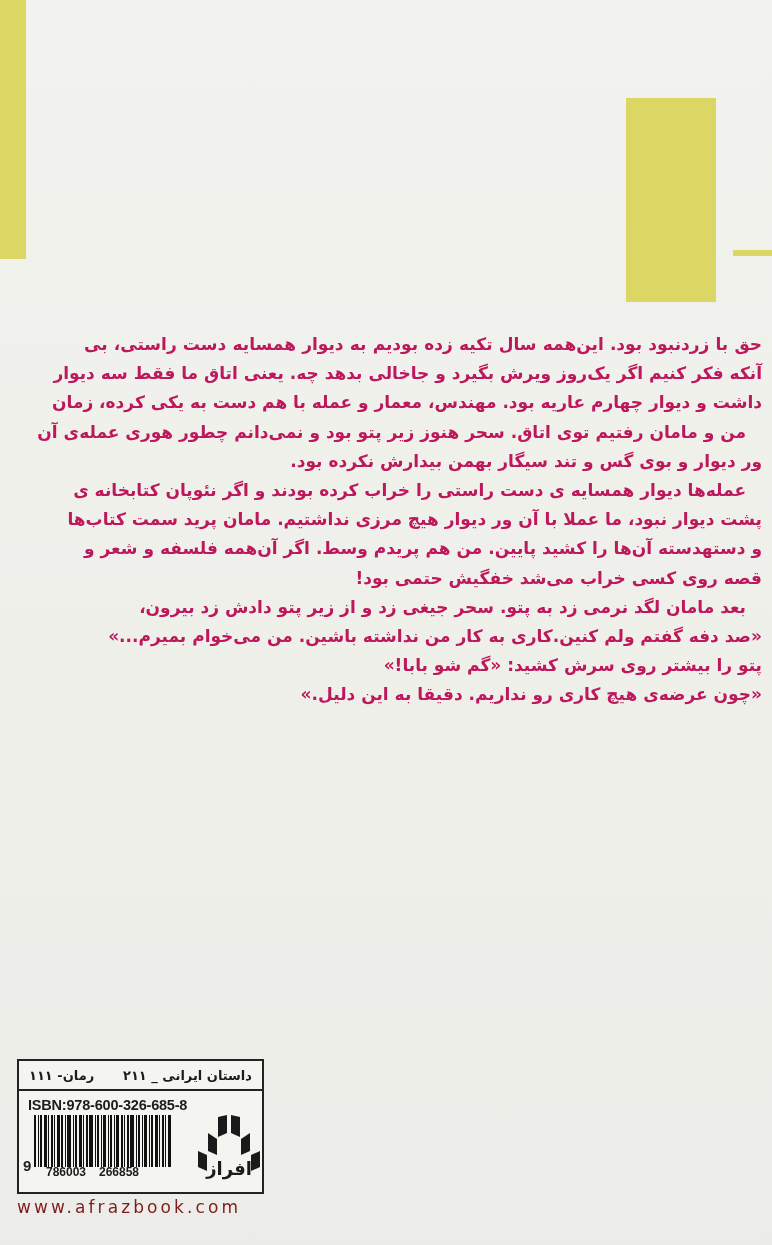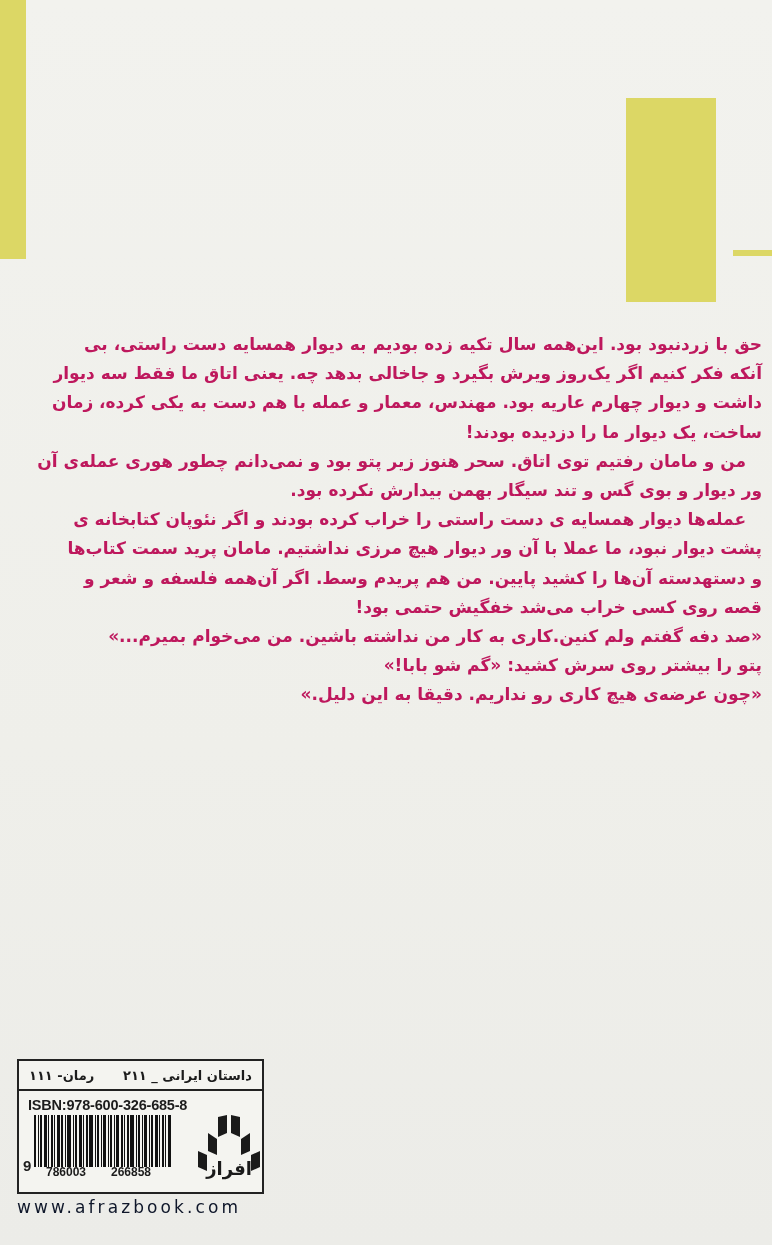--- a/index.html
+++ b/index.html
@@ -31,42 +31,42 @@
   .isbn-head {
     height: 28px; border-bottom: 2px solid #222; display: flex; direction: rtl;
     align-items: center; justify-content: space-between; padding: 0 10px;
     font-size: 13px; font-weight: bold;
   }
   .isbn-label { position: absolute; left: 9px; top: 36px; font-family: "Liberation Sans", sans-serif; font-weight: bold; font-size: 14.5px; letter-spacing: -0.2px; }
   .barcode { position: absolute; left: 15px; top: 54px; width: 150px; height: 52px; display: flex; align-items: stretch; }
   .barcode i { display: block; background: #111; margin-right: 1.5px; }
   .bc-digits { position: absolute; font-family: "Liberation Sans", sans-serif; font-size: 12px; font-weight: bold; top: 104px; }
   .logo { position: absolute; left: 177px; top: 52px; width: 66px; height: 72px; }
-  .url { position: absolute; left: 17px; top: 1197px; font-family: "DejaVu Sans", sans-serif; font-size: 17px; letter-spacing: 3.1px; color: #0f172a; }
+  .url { position: absolute; left: 17px; top: 1197px; font-family: "DejaVu Sans", sans-serif; font-size: 17px; letter-spacing: 3.1px; color: #7f1d1d; }
 </style>
 </head>
 <body>
 
 <div class="cover"></div>
 
 <div class="yellow" id="yb-left"></div>
 <div class="yellow" id="yb-right"></div>
 <div class="yellow" id="yb-dash"></div>
 
 <div class="blurb">
   <span class="line">حق با زردنبود بود. این‌همه سال تکیه زده بودیم به دیوار همسایه دست راستی، بی</span>
   <span class="line">آنکه فکر کنیم اگر یک‌روز ویرش بگیرد و جاخالی بدهد چه. یعنی اتاق ما فقط سه دیوار</span>
   <span class="line">داشت و دیوار چهارم عاریه بود. مهندس، معمار و عمله با هم دست به یکی کرده، زمان</span>
-  <span class="line last">ساخت، یک دیوار ما را دزدیده بودند!</span>
   <span class="line indent">من و مامان رفتیم توی اتاق. سحر هنوز زیر پتو بود و نمی‌دانم چطور هوری عمله‌ی آن</span>
   <span class="line last">ور دیوار و بوی گس و تند سیگار بهمن بیدارش نکرده بود.</span>
   <span class="line indent">عمله‌ها دیوار همسایه ی دست راستی را خراب کرده بودند و اگر نئوپان کتابخانه ی</span>
   <span class="line">پشت دیوار نبود، ما عملا با آن ور دیوار هیچ مرزی نداشتیم. مامان پرید سمت کتاب‌ها</span>
   <span class="line">و دستهدسته آن‌ها را کشید پایین. من هم پریدم وسط. اگر آن‌همه فلسفه و شعر و</span>
   <span class="line last">قصه روی کسی خراب می‌شد خفگیش حتمی بود!</span>
+  <span class="line last indent">بعد مامان لگد نرمی زد به پتو. سحر جیغی زد و از زیر پتو دادش زد بیرون،</span>
   <span class="line last">«صد دفه گفتم ولم کنین.کاری به کار من نداشته باشین. من می‌خوام بمیرم...»</span>
   <span class="line last">پتو را بیشتر روی سرش کشید: «گم شو بابا!»</span>
   <span class="line last">«چون عرضه‌ی هیچ کاری رو نداریم. دقیقا به این دلیل.»</span>
 </div>
 
 <div class="isbn-box">
   <div class="isbn-head">
     <span>داستان ایرانی _ ۲۱۱</span>
     <span>رمان- ۱۱۱</span>
   </div>
@@ -108,21 +108,21 @@
       <i style="width:1px"></i>
       <i style="width:2px"></i>
     <i style="width:3px"></i>
       <i style="width:1px"></i>
       <i style="width:2px"></i>
       <i style="width:1px"></i>
       <i style="width:3px"></i>
   </div>
   <div class="bc-digits" style="left:4px; top:96px; font-size:15px;">9</div>
   <div class="bc-digits" style="left:27px;">786003</div>
-  <div class="bc-digits" style="left:92px;">266858</div>
+  <div class="bc-digits" style="left:80px;">266858</div>
 
   <svg class="logo" viewBox="0 0 66 72">
     <g fill="#1a1a1a">
       <path d="M22 4 L31 2 L31 20 L22 24 Z"></path>
       <path d="M35 2 L44 4 L44 24 L35 20 Z"></path>
       <path d="M12 20 L21 26 L21 42 L12 38 Z"></path>
       <path d="M45 26 L54 20 L54 38 L45 42 Z"></path>
       <path d="M2 38 L11 42 L11 58 L2 54 Z"></path>
       <path d="M55 42 L64 38 L64 54 L55 58 Z"></path>
     </g>

